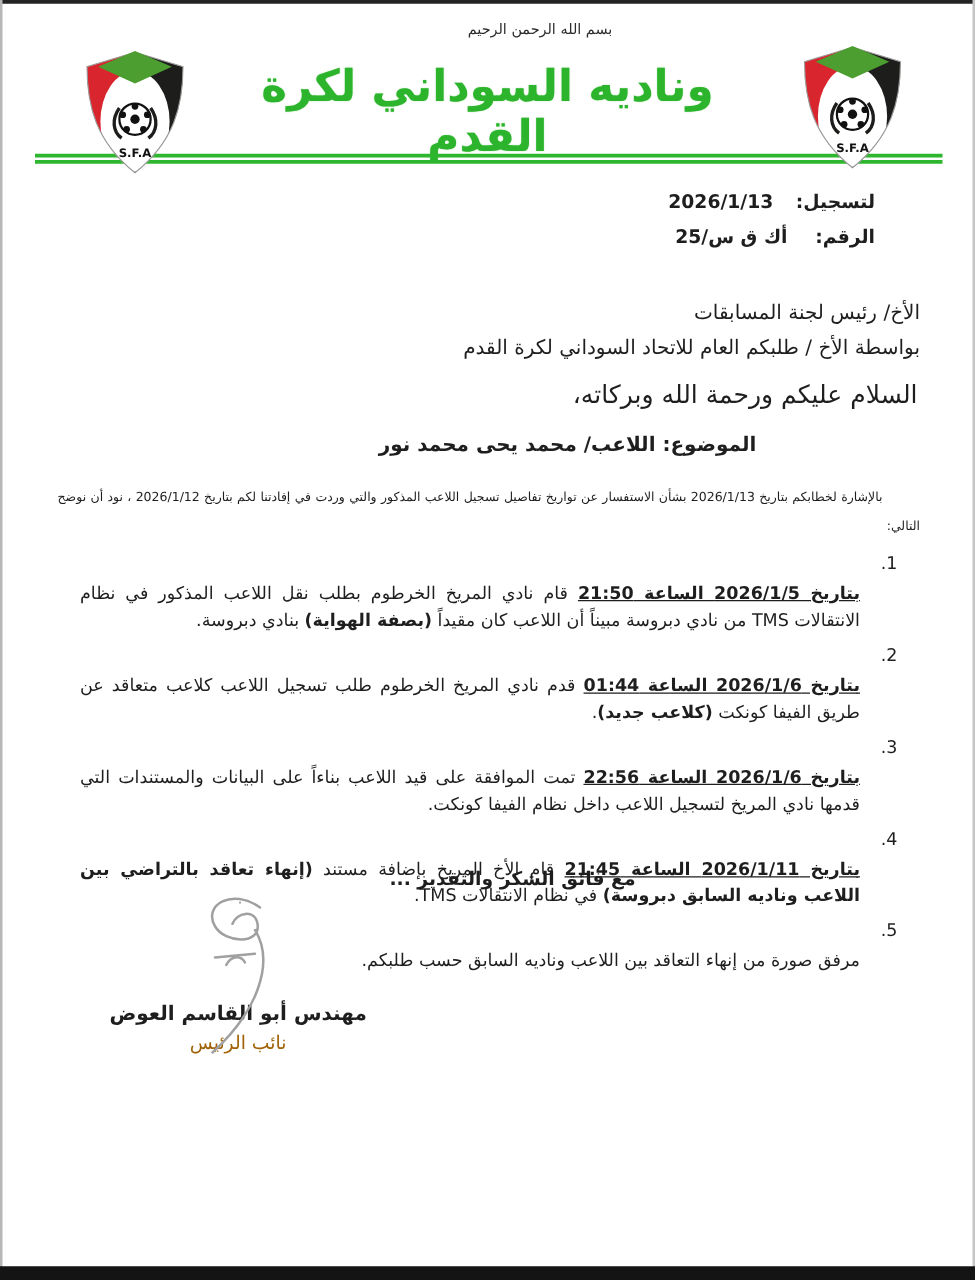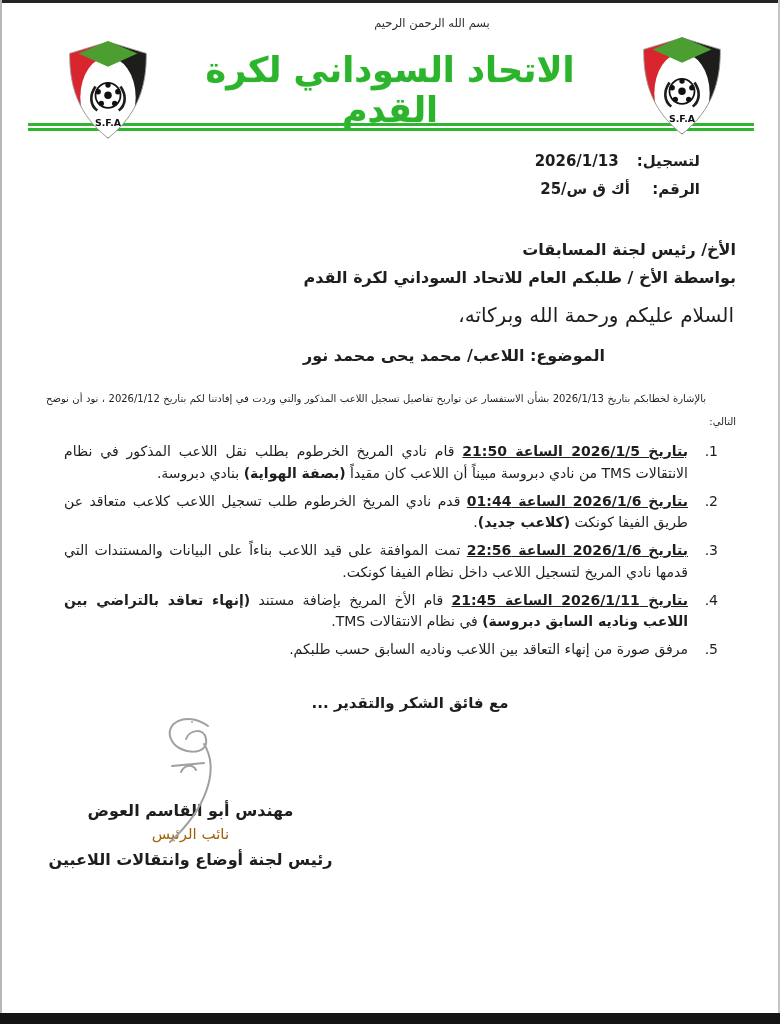--- a/index.html
+++ b/index.html
@@ -23,34 +23,34 @@
                letter-spacing:-1px; text-shadow:0 0 1px rgba(44,181,44,.55); }
 
   .header-rule { position:absolute; top:123px; left:28px; right:26px; height:8px;
                  border-top:3px solid #2fb62f; border-bottom:3px solid #2fb62f; z-index:1; }
 
   .meta { position:absolute; top:152px; right:80px; direction:rtl; font-size:15px; font-weight:bold; }
   .meta-row { display:flex; gap:18px; margin-bottom:10px; }
   .meta-label { min-width:52px; }
 
   .recipient { position:absolute; top:236px; right:44px; direction:rtl; text-align:right;
-               font-weight:bold; font-size:16px; line-height:28px; }
+               font-weight:normal; font-size:16px; line-height:28px; }
 
   .salutation { position:absolute; top:303px; right:46px; direction:rtl; font-size:20px; }
 
   .subject { position:absolute; top:346px; left:0; right:0; text-align:center;
              transform:translateX(64px); direction:rtl; font-weight:bold; font-size:16px; }
 
   .intro { position:absolute; top:388px; right:44px; left:46px; direction:rtl;
            text-align:justify; text-indent:30px; font-size:10px; line-height:22.5px; }
 
   .items { position:absolute; top:441px; right:62px; left:64px; direction:rtl; font-size:14px; }
   .item-row { display:flex; gap:10px; margin-bottom:6.5px; line-height:21.5px; }
   .item-num { flex:none; width:20px; }
-  .item-body { flex:1; text-align:justify; }
+  .item-body { flex:1; text-align:justify;margin-top:24px; }
   .item-lead { font-weight:bold; text-decoration:underline; }
   .item-bold { font-weight:bold; }
 
   .closing { position:absolute; top:694px; left:0; right:0; text-align:center;
              transform:translateX(20px); direction:rtl; font-weight:bold; font-size:15px; }
 
   .signature { position:absolute; top:712px; left:48px; width:285px; text-align:center; direction:rtl; }
   .scribble { position:absolute; top:2px; left:98px; }
   .sig-name  { margin-top:89px; font-weight:bold; font-size:16px; }
   .sig-role  { margin-top:5px; font-size:15px; color:#a16207; }
@@ -113,21 +113,21 @@
     <circle cx="50" cy="62" r="4.2" fill="#111111"></circle>
     <circle cx="50" cy="50.5" r="3" fill="#111111"></circle>
     <circle cx="61" cy="58" r="3" fill="#111111"></circle>
     <circle cx="57.5" cy="71" r="3" fill="#111111"></circle>
     <circle cx="42.5" cy="71" r="3" fill="#111111"></circle>
     <circle cx="39" cy="58" r="3" fill="#111111"></circle>
     <text x="50" y="96" font-size="10.5" font-weight="bold" text-anchor="middle" fill="#111111" font-family="DejaVu Sans, sans-serif">S.F.A</text>
   </svg>
 </div>
 
-<div class="fed-title">الاتحاد السوداني لكرة القدم</div>
+<div class="fed-title">وناديه السوداني لكرة القدم</div>
 <div class="header-rule"></div>
 
 <div class="meta">
   <div class="meta-row">
     <span class="meta-label">لتسجيل:</span>
     <span class="meta-value">2026/1/13</span>
   </div>
   <div class="meta-row">
     <span class="meta-label">الرقم:</span>
     <span class="meta-value">أك ق س/25</span>
@@ -175,14 +175,13 @@
     <g fill="none" stroke="#a0a0a0" stroke-width="2" stroke-linecap="round">
       <path d="M62,12 C40,-4 16,10 26,27 C34,41 63,42 60,25 C58,13 43,16 40,25"></path>
       <path d="M26,52 L58,49"></path>
       <path d="M35,58 C39,50 47,50 50,56"></path>
       <path d="M58,30 C74,56 60,95 24,128"></path>
       <circle cx="46" cy="8" r="0.9" fill="#a0a0a0" stroke="none"></circle>
     </g>
   </svg>
   <div class="sig-name">مهندس أبو القاسم العوض</div>
   <div class="sig-role">نائب الرئيس</div>
-  <div class="sig-role2">رئيس لجنة أوضاع وانتقالات اللاعبين</div>
 </div>
 
 </body></html>

